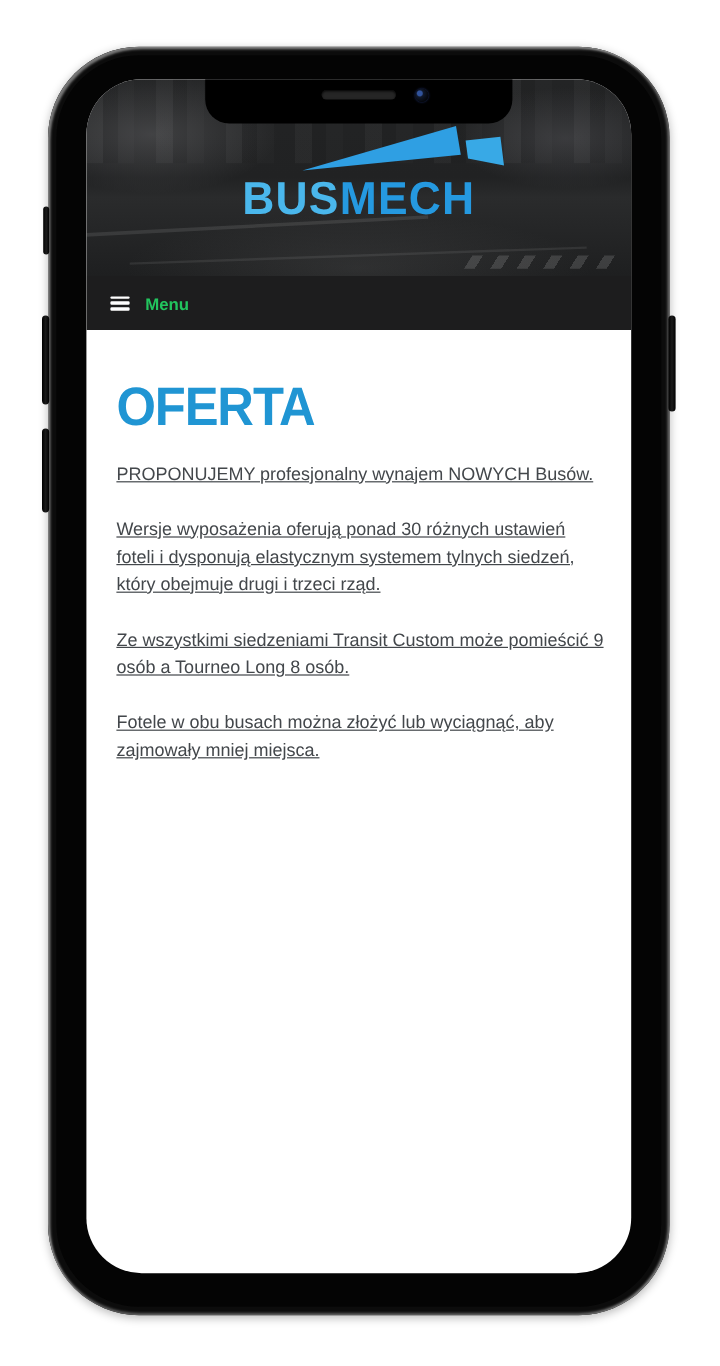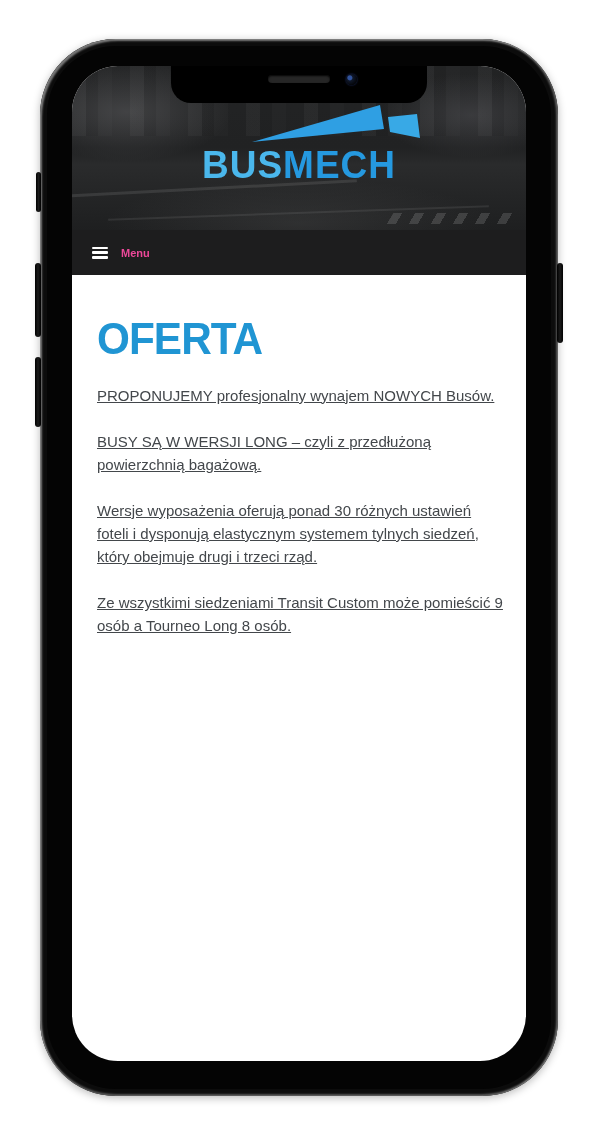--- a/index.html
+++ b/index.html
@@ -163,23 +163,23 @@
     flex-direction: column;
     justify-content: space-between;
   }
   .burger span {
     display: block;
     height: 2.5px;
     background: #fff;
     border-radius: 1px;
   }
   .menu-label {
-    color: #ec4899;
+    color: #22c55e;
     font-weight: bold;
-    font-size: 11px;
+    font-size: 14px;
   }
 
   
   .content {
     padding: 44px 22px 20px 25px;
     color: #43474b;
     font-size: 15px;
     line-height: 1.54;
   }
   .content h1 {
@@ -235,20 +235,20 @@
         <span></span>
           <span></span>
           <span></span>
       </div>
       <span class="menu-label">Menu</span>
     </nav>
 
     <main class="content">
       <h1>OFERTA</h1>
       <p>PROPONUJEMY profesjonalny wynajem NOWYCH Busów.</p>
-      <p>BUSY SĄ W WERSJI LONG – czyli z przedłużoną powierzchnią bagażową.</p>
       <p>Wersje wyposażenia oferują ponad 30 różnych ustawień foteli i dysponują elastycznym systemem tylnych siedzeń, który obejmuje drugi i trzeci rząd.</p>
       <p>Ze wszystkimi siedzeniami Transit Custom może pomieścić 9 osób a Tourneo Long 8 osób.</p>
+      <p>Fotele w obu busach można złożyć lub wyciągnąć, aby zajmowały mniej miejsca.</p>
 
     </main>
 
   </div>
 </div>
 
 </body></html>

